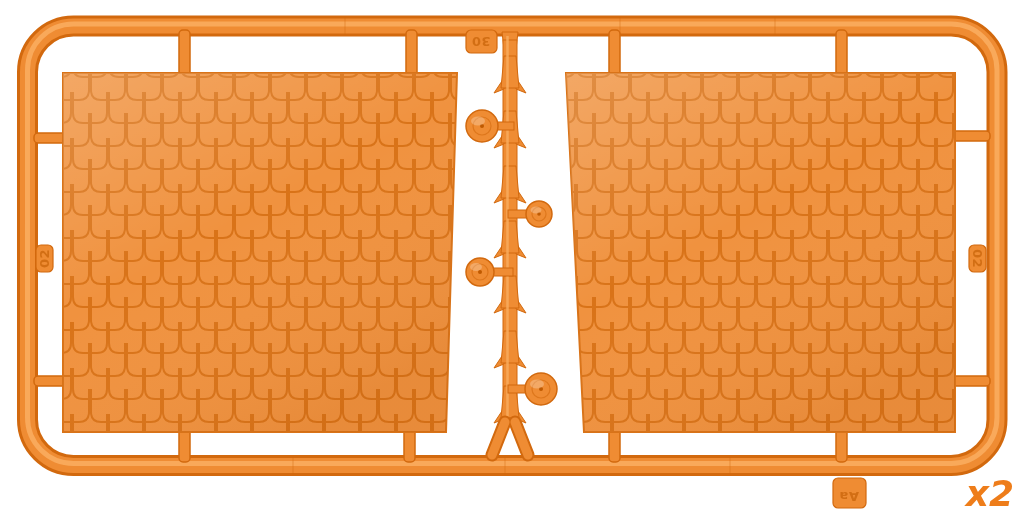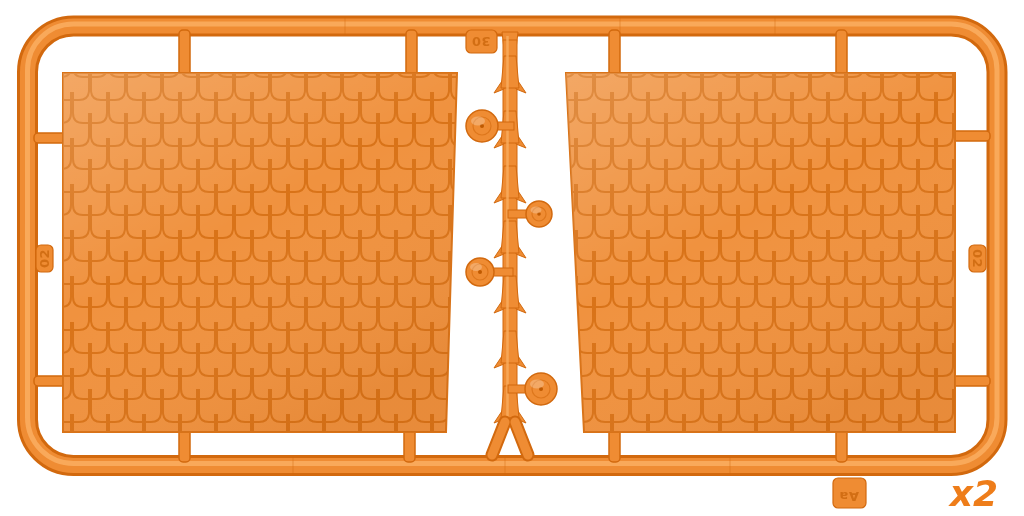--- a/index.html
+++ b/index.html
@@ -16,21 +16,21 @@
   .stage{
     position:relative;width:1024px;height:516px;background:var(--bg);
     overflow:hidden;font-family:"DejaVu Sans",sans-serif;
   }
   .stage svg{position:absolute;left:0;top:0;}
   .tab-text{
     font-family:"DejaVu Sans",sans-serif;font-weight:bold;font-size:13px;
     fill:var(--emboss);opacity:.75;letter-spacing:.5px;
   }
   .qty-label{
-    position:absolute;right:26px;bottom:4px;
+    position:absolute;right:10px;bottom:4px;
     font-family:"DejaVu Sans",sans-serif;font-weight:bold;font-style:italic;
     font-size:36px;color:var(--label-orange);line-height:1;
   }
 </style>
 </head>
 <body>
 
 <div class="stage">
 
 <svg width="1024" height="516" viewBox="0 0 1024 516">

